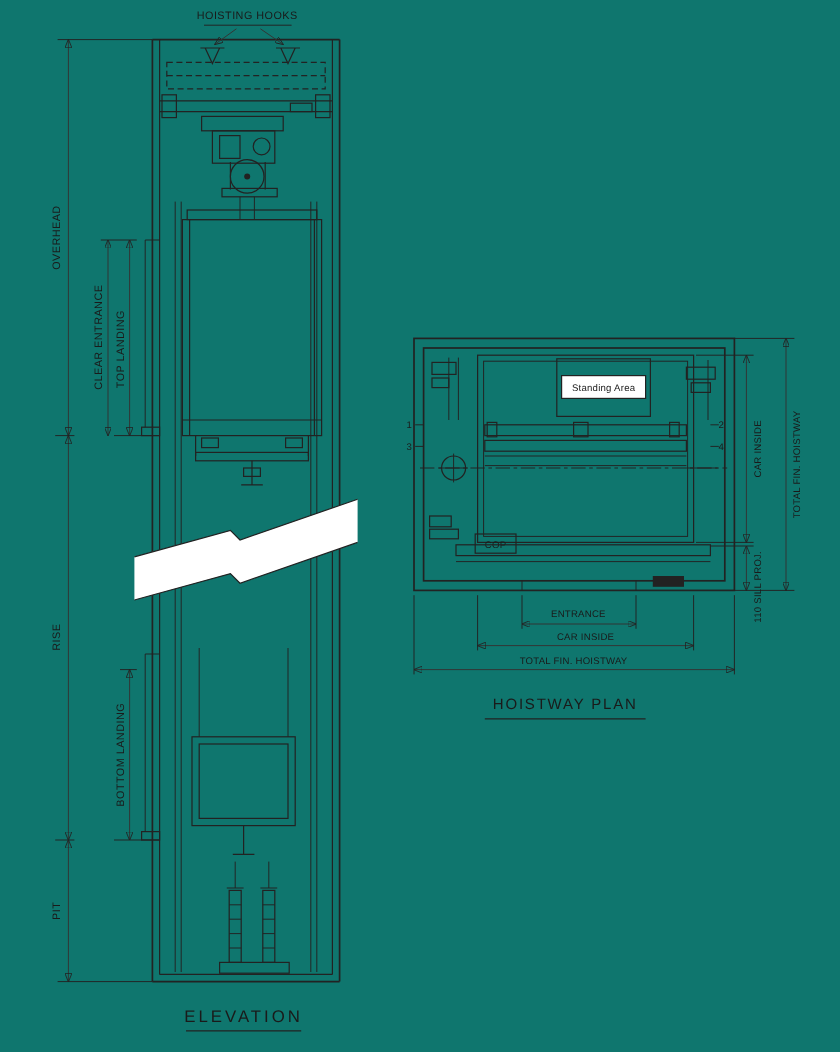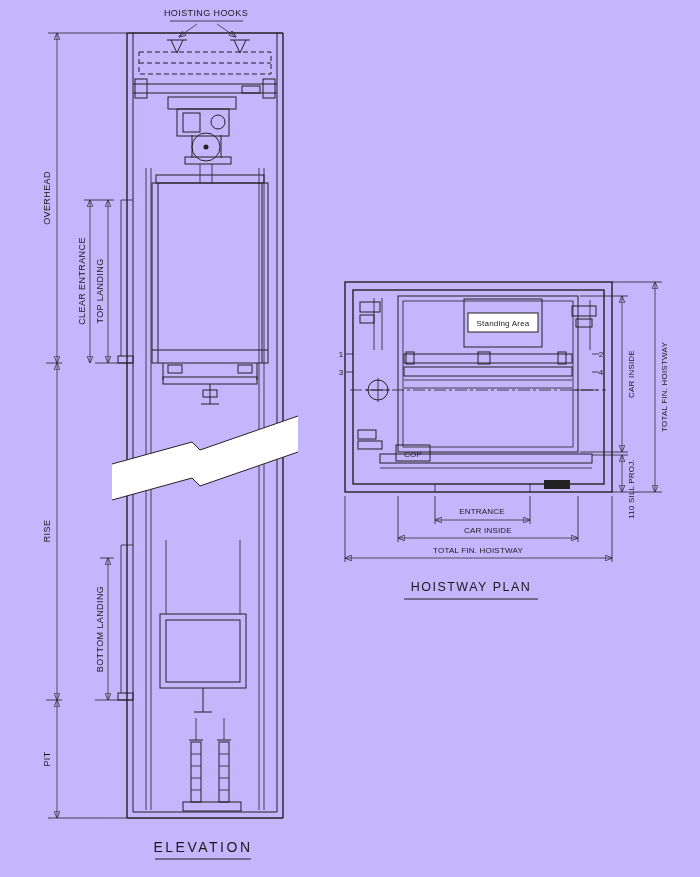--- a/index.html
+++ b/index.html
@@ -1,16 +1,16 @@
 <!DOCTYPE html>
 <html><head>
 <meta charset="utf-8">
 <style>
   html,body{margin:0;padding:0;background:#ffffff;}
-  .sheet{position:relative;width:700px;height:877px;background:#c4b5fd;overflow:hidden;text-align:right;}
+  .sheet{position:relative;width:700px;height:877px;background:#0f766e;overflow:hidden;text-align:right;}
   svg{display:block;}
   path,line,rect,circle,polyline,polygon{fill:none;stroke:#222;stroke-width:1;}
   .w14{stroke-width:1.4;}
   .thin{stroke-width:.8;}
   .dim{stroke:#333;stroke-width:.8;}
   .dash{stroke-dasharray:5 3;}
   .cl{stroke-dasharray:12 3 3 3;stroke-width:.8;}
   .mask{fill:#ffffff;stroke:none;}
   .blk{fill:#222;stroke:none;}
   .wbox{fill:#ffffff;}

